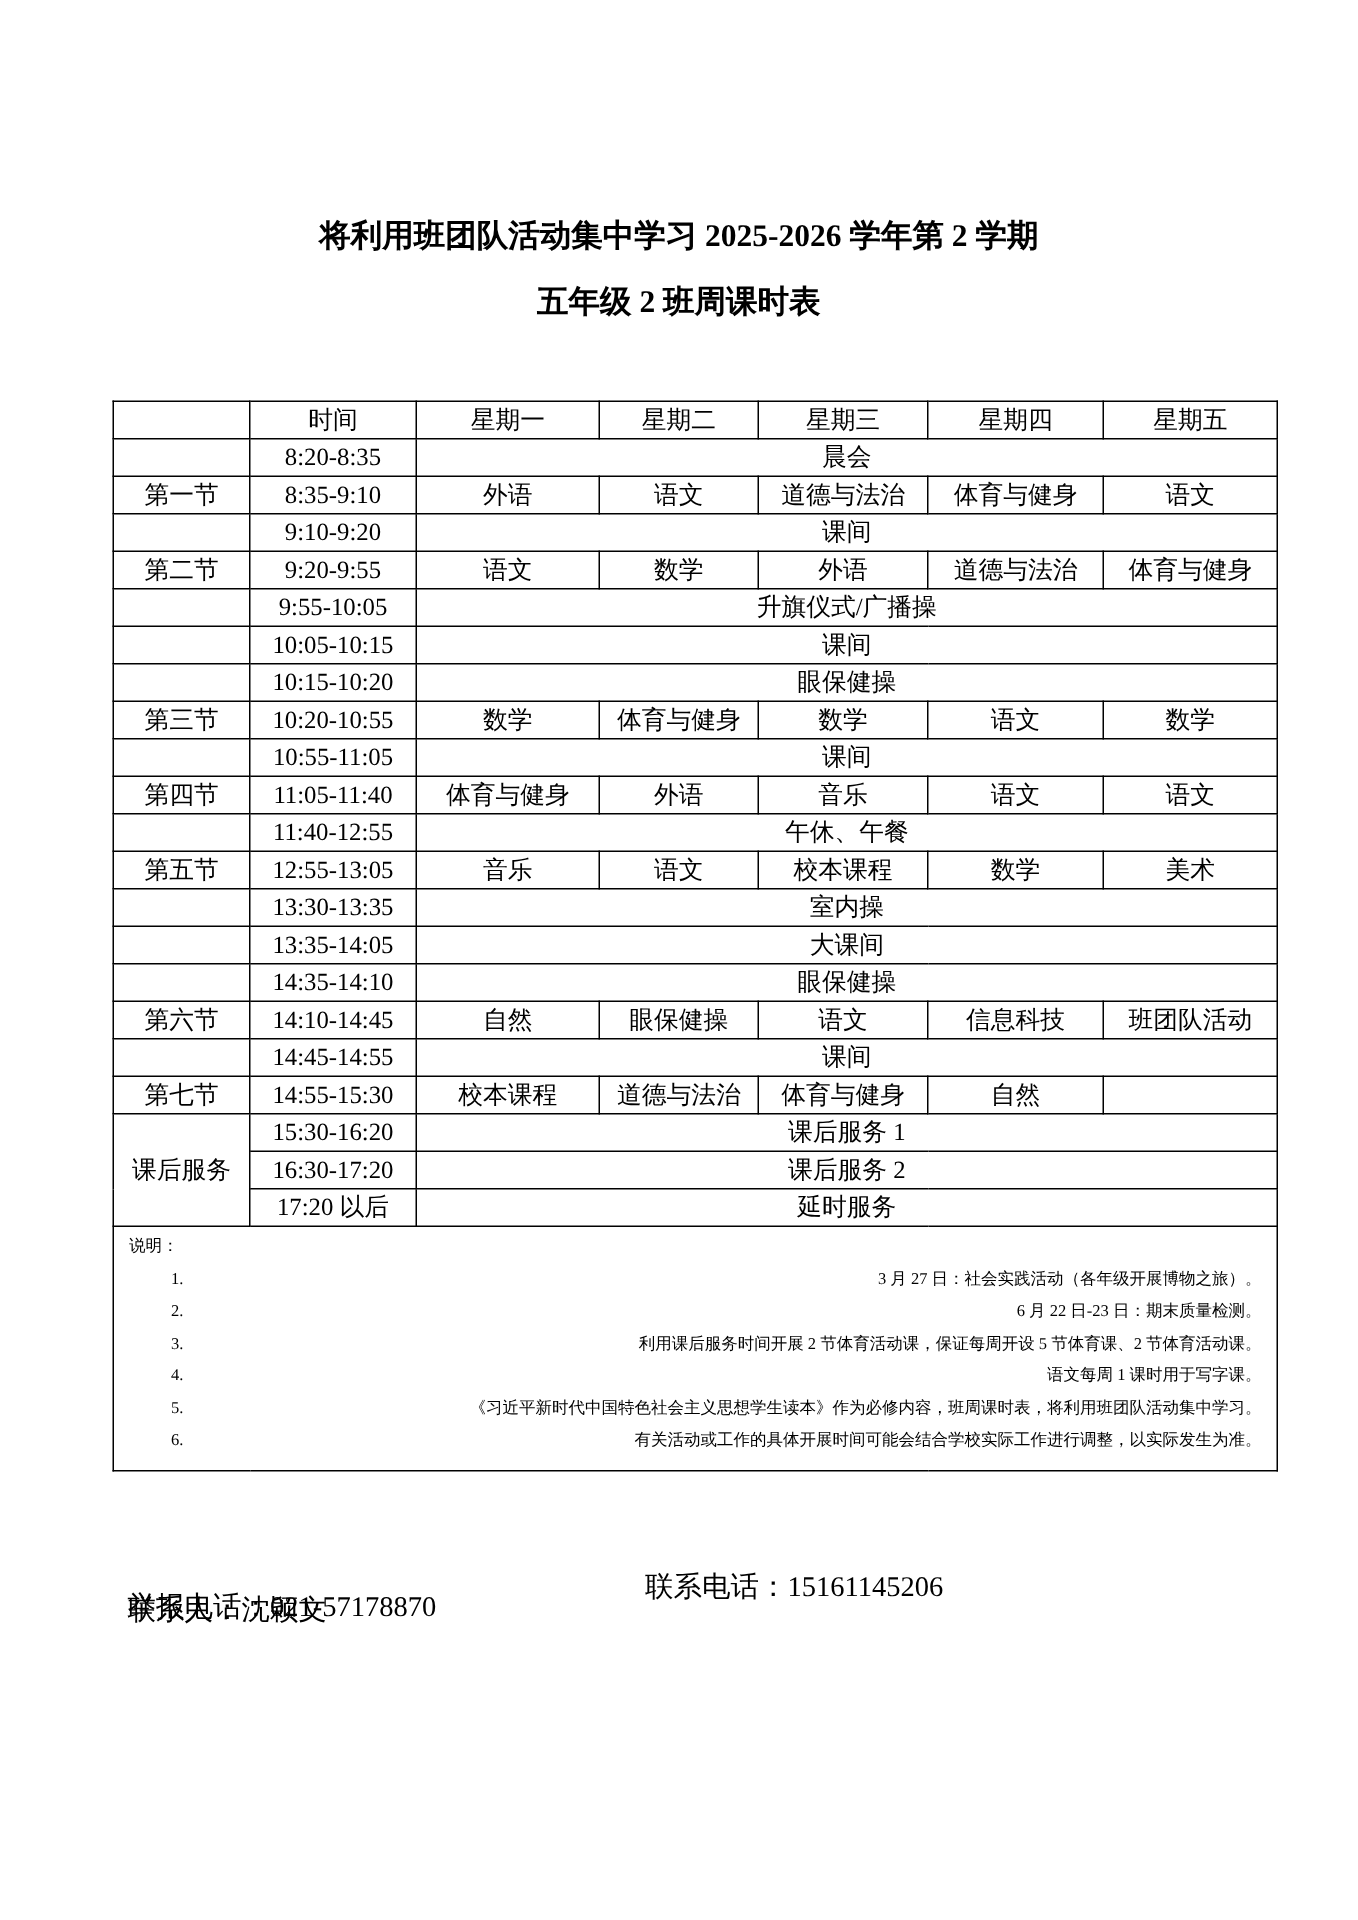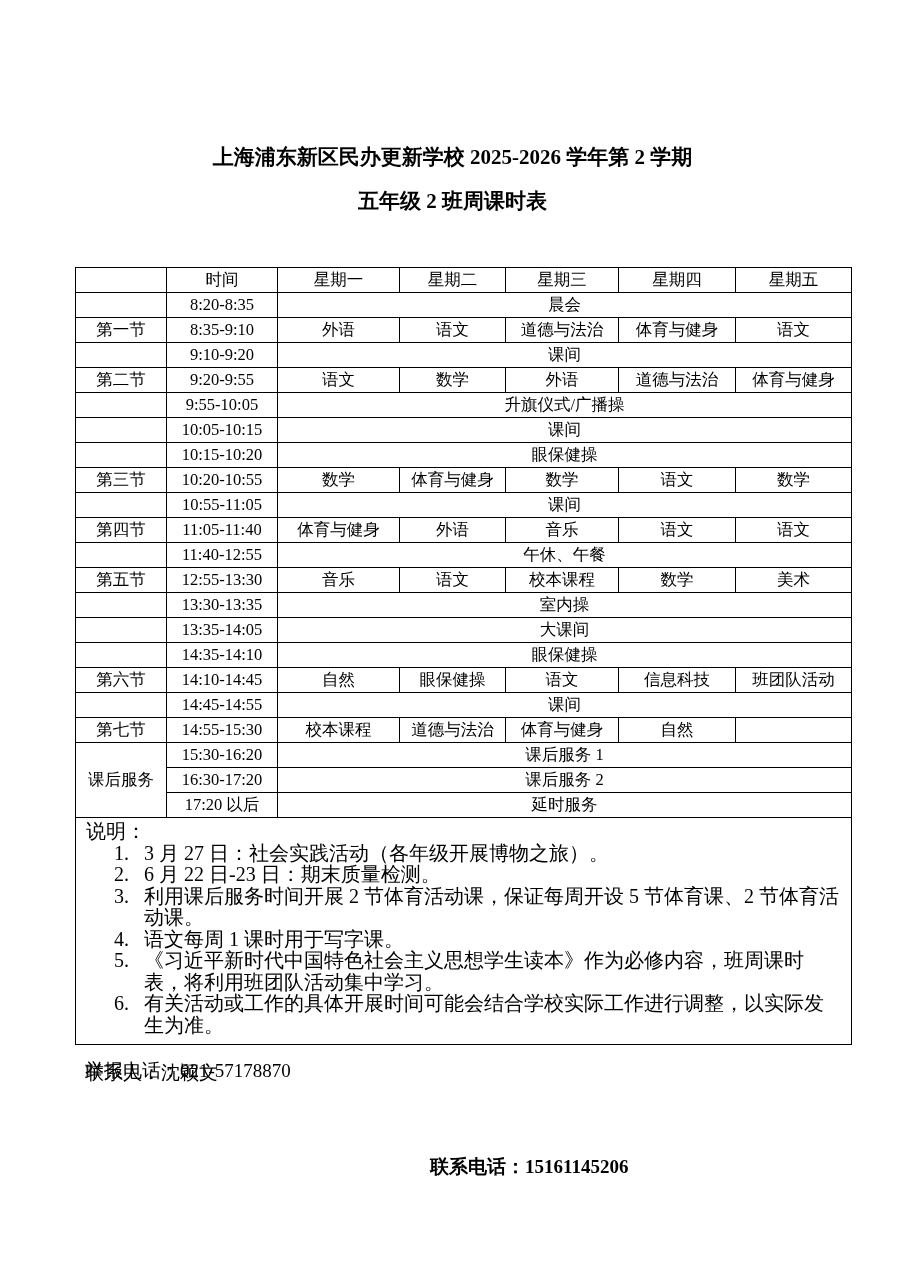--- a/index.html
+++ b/index.html
@@ -35,39 +35,39 @@
     line-height: 1.1;
     overflow: hidden;
     white-space: nowrap;
   }
   table.timetable td.notes-cell {
     height: auto;
     text-align: left;
     white-space: normal;
     padding: 3px 10px 8px 10px;
     line-height: 21.5px;
-    font-size: 20px;
+    font-size: 11px;
   }
   .notes-heading { padding-left: 0; }
   .note-item { display: flex; padding-left: 28px; }
   .note-num { flex: none; width: 30px; }
-  .note-text { flex: 1; }
+  .note-text { flex: 1; text-align: right; }
 
   .footer-item { position: absolute; font-size: 19px; white-space: pre; margin-top: 31px; }
   .f-report  { left: 85px;  top: 1027px; }
   .f-email   { left: 430px; top: 1027px; }
   .f-name    { left: 85px;  top: 1029px; }
-  .f-phone   { left: 430px; top: 1123px; font-weight: bold; }
+  .f-phone   { left: 430px; top: 1014px; }
 </style>
 </head>
 <body>
 
 <div class="page">
 
-  <div class="title-line title-line1"><span>上海浦东新区民办更新学校 </span><span class="u">2025-2026 </span><span>学年第 2 学期</span></div>
+  <div class="title-line title-line1"><span>将利用班团队活动集中学习 </span><span class="u">2025-2026 </span><span>学年第 2 学期</span></div>
 
   <div class="title-line title-line2"><span class="u">五</span><span>年级 </span><span class="u">2 </span><span>班周课时表</span></div>
 
   <table class="timetable">
     <colgroup id="tt-cols">
         <col style="width: 91px;">
         <col style="width: 111px;">
         <col style="width: 122px;">
         <col style="width: 106px;">
         <col style="width: 113px;">
@@ -152,21 +152,21 @@
           <td>语文</td>
           <td>语文</td>
         </tr>
         <tr>
           <td></td>
           <td>11:40-12:55</td>
           <td colspan="5">午休、午餐</td>
         </tr>
         <tr>
           <td>第五节</td>
-          <td>12:55-13:30</td>
+          <td>12:55-13:05</td>
           <td>音乐</td>
           <td>语文</td>
           <td>校本课程</td>
           <td>数学</td>
           <td>美术</td>
         </tr>
         <tr>
           <td></td>
           <td>13:30-13:35</td>
           <td colspan="5">室内操</td>

